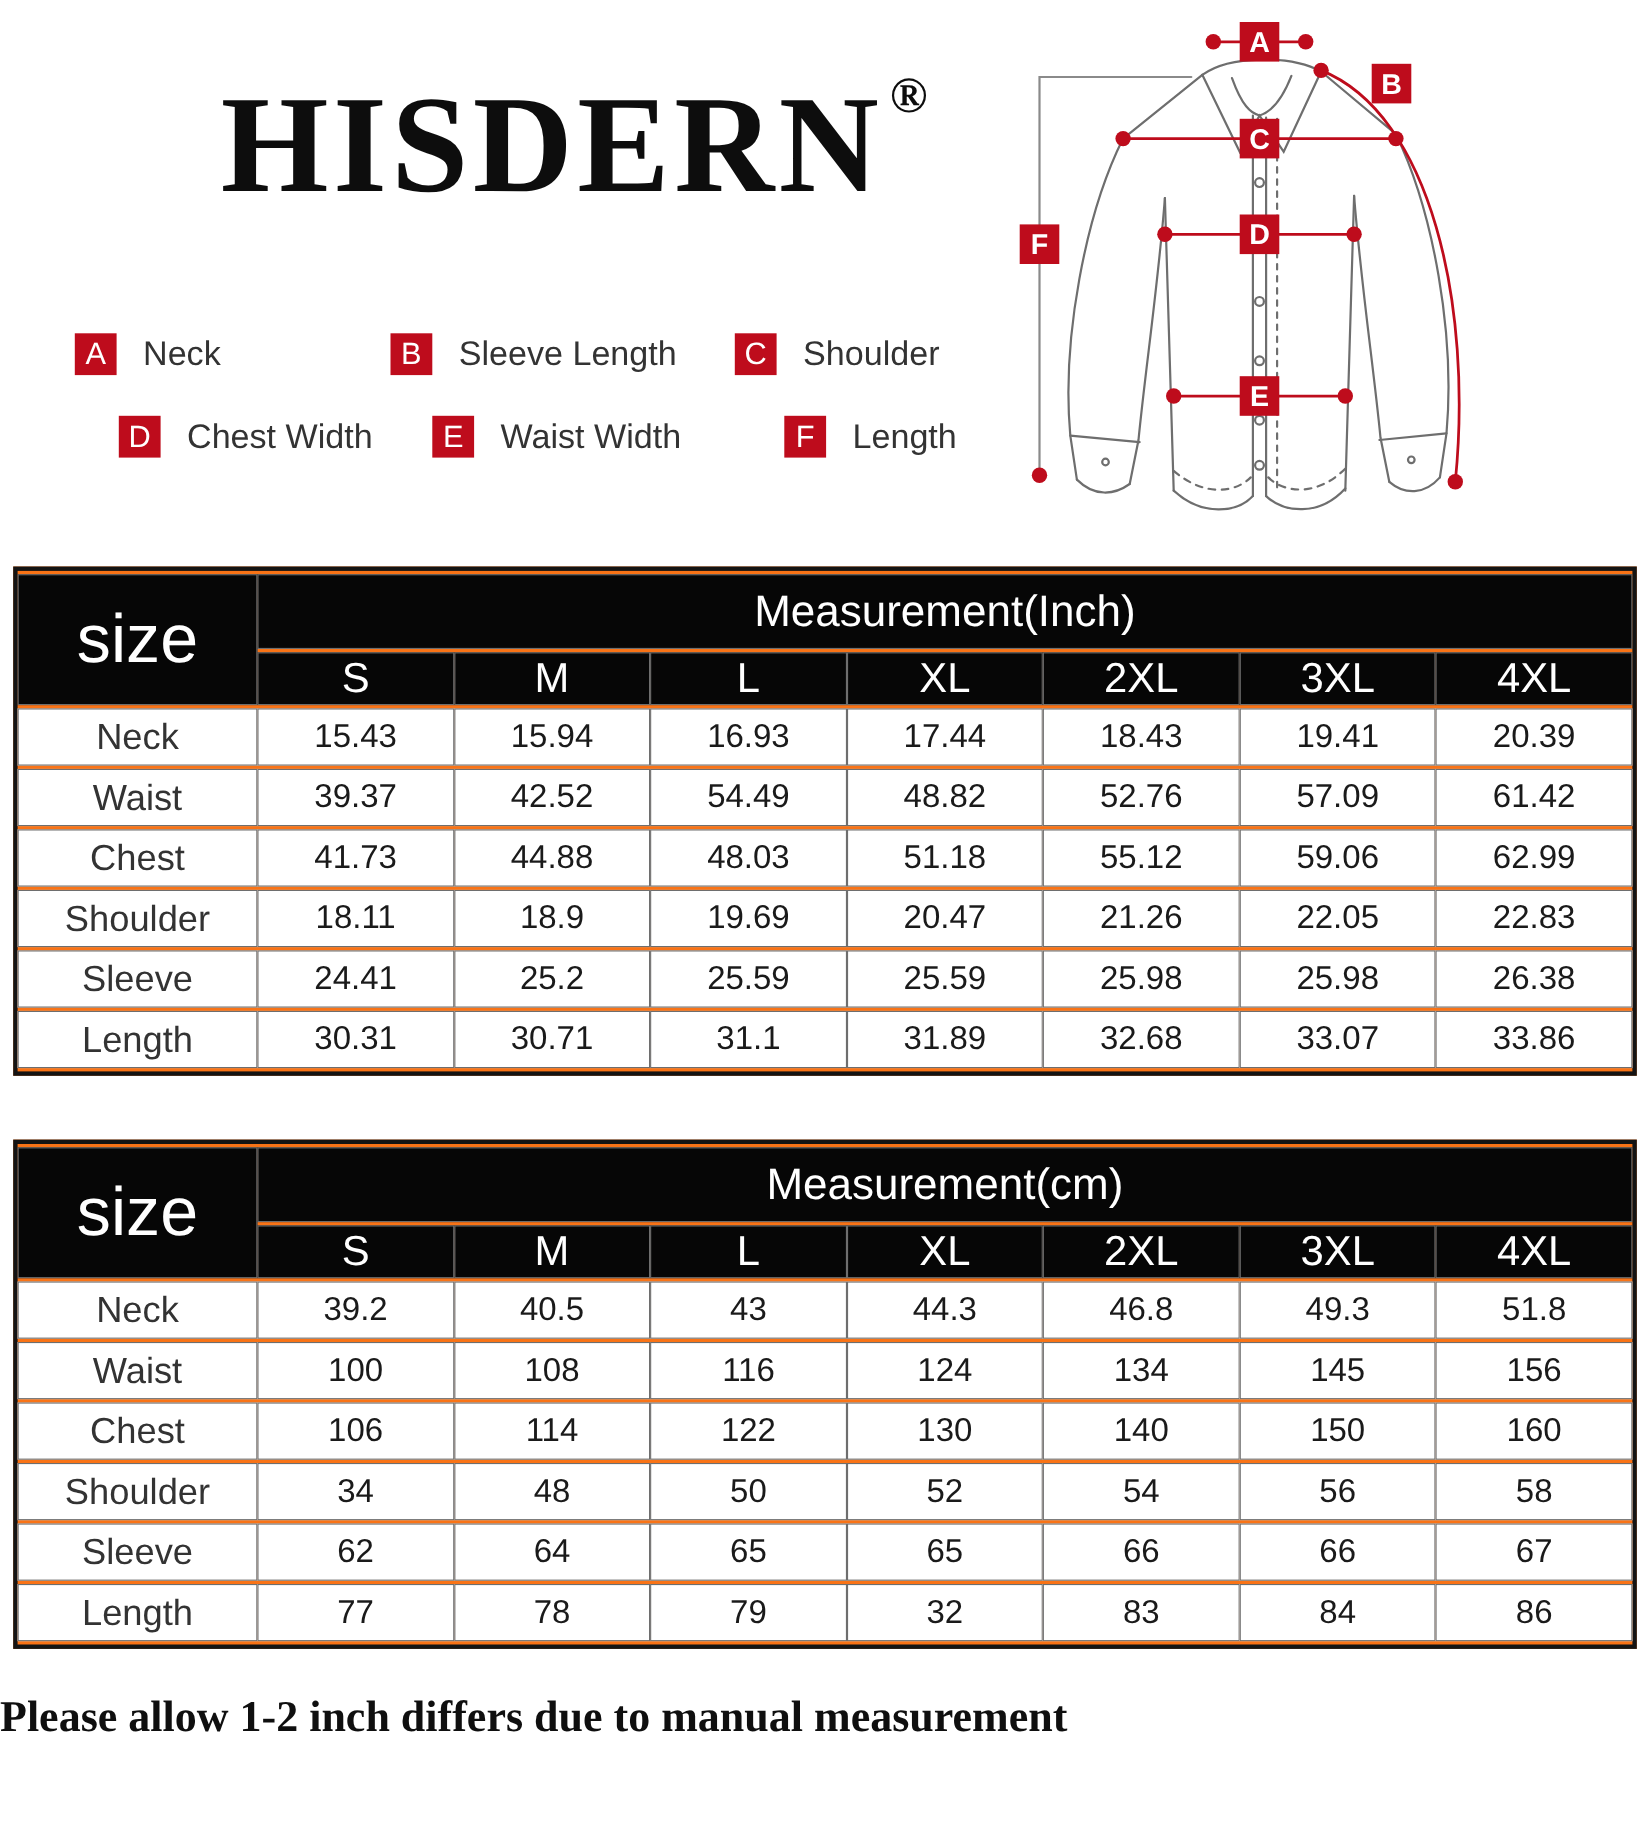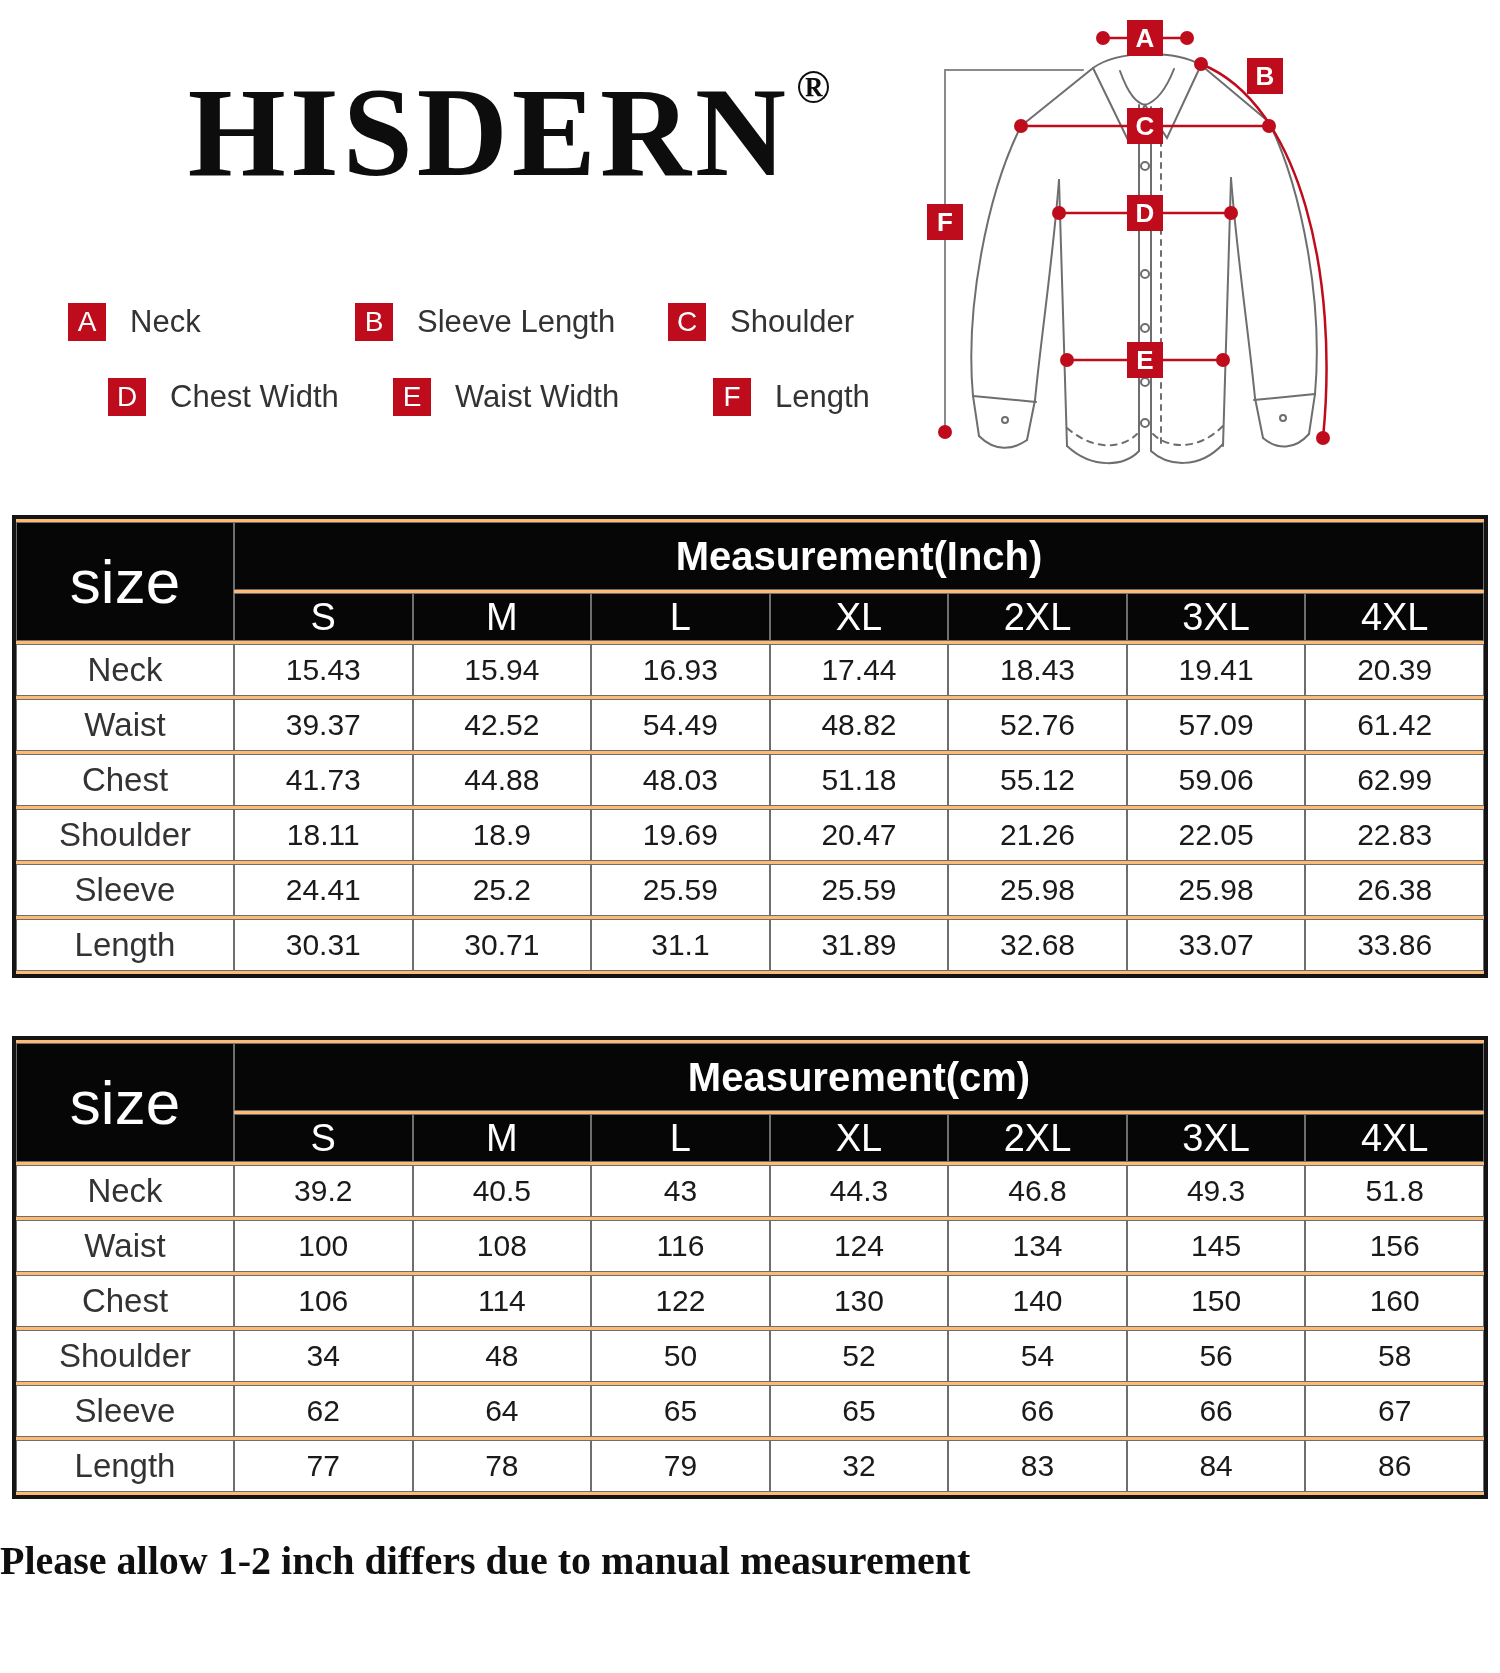--- a/index.html
+++ b/index.html
@@ -5,21 +5,21 @@
   :root { --accent:#be0c1c; --header-bg:#060606; }
   * { box-sizing: border-box; }
   html,body { margin:0; padding:0; background:#fff; }
   .page {
     position:relative; width:1500px; height:1673px; background:#fff;
     font-family:"Liberation Sans", sans-serif; overflow:hidden;
   }
 
   
   .logo {
-    position:absolute; left:139px; top:48px; width:740px; height:170px;
+    position:absolute; left:152px; top:48px; width:740px; height:170px;
     text-align:center; font-family:"Liberation Serif", serif; font-weight:bold;
     font-size:126px; line-height:170px; color:#0d0d0d; letter-spacing:4px; white-space:nowrap;
   }
   .logo .reg { font-size:46px; letter-spacing:0; position:relative; top:-72px; margin-left:6px; }
 
   .legend-item { position:absolute; display:flex; align-items:center; }
   .key-box {
     width:38px; height:38px; background:var(--accent); color:#fff;
     font-size:28px; line-height:38px; text-align:center; flex:0 0 38px;
   }
@@ -40,30 +40,30 @@
   .marker-text {
     fill:#fff; font-family:"Liberation Sans",sans-serif; font-size:26px;
     font-weight:bold; text-anchor:middle;
   }
 
   
   .content { padding-top:515px; }
   .size-table {
     width:1476px; margin:0 auto; table-layout:fixed;
     border-collapse:separate; border-spacing:0 3px;
-    border:4px solid #141414; background:#fdba74;
+    border:4px solid #141414; background:#f97316;
   }
   .size-table + .size-table { margin-top:58px; }
   .size-table th, .size-table td { border:1px solid #6e6e6e; padding:0; text-align:center; vertical-align:middle; }
   .col-size { width:218px; }
   .corner {
     background:var(--header-bg); color:#fff; font-size:62px; font-weight:400;
   }
   .tbl-title {
-    background:var(--header-bg); color:#fff; font-size:40px; font-weight:700; height:68px;
+    background:var(--header-bg); color:#fff; font-size:40px; font-weight:400; height:68px;
   }
   .cols-row th {
     background:var(--header-bg); color:#fff; font-size:38px; font-weight:400; height:48px;
   }
   .size-table tbody th {
     font-size:33px; font-weight:400; color:#333; height:52px; background:#fff;
   }
   .size-table tbody td { font-size:30px; color:#1a1a1a; background:#fff; }
 
   

